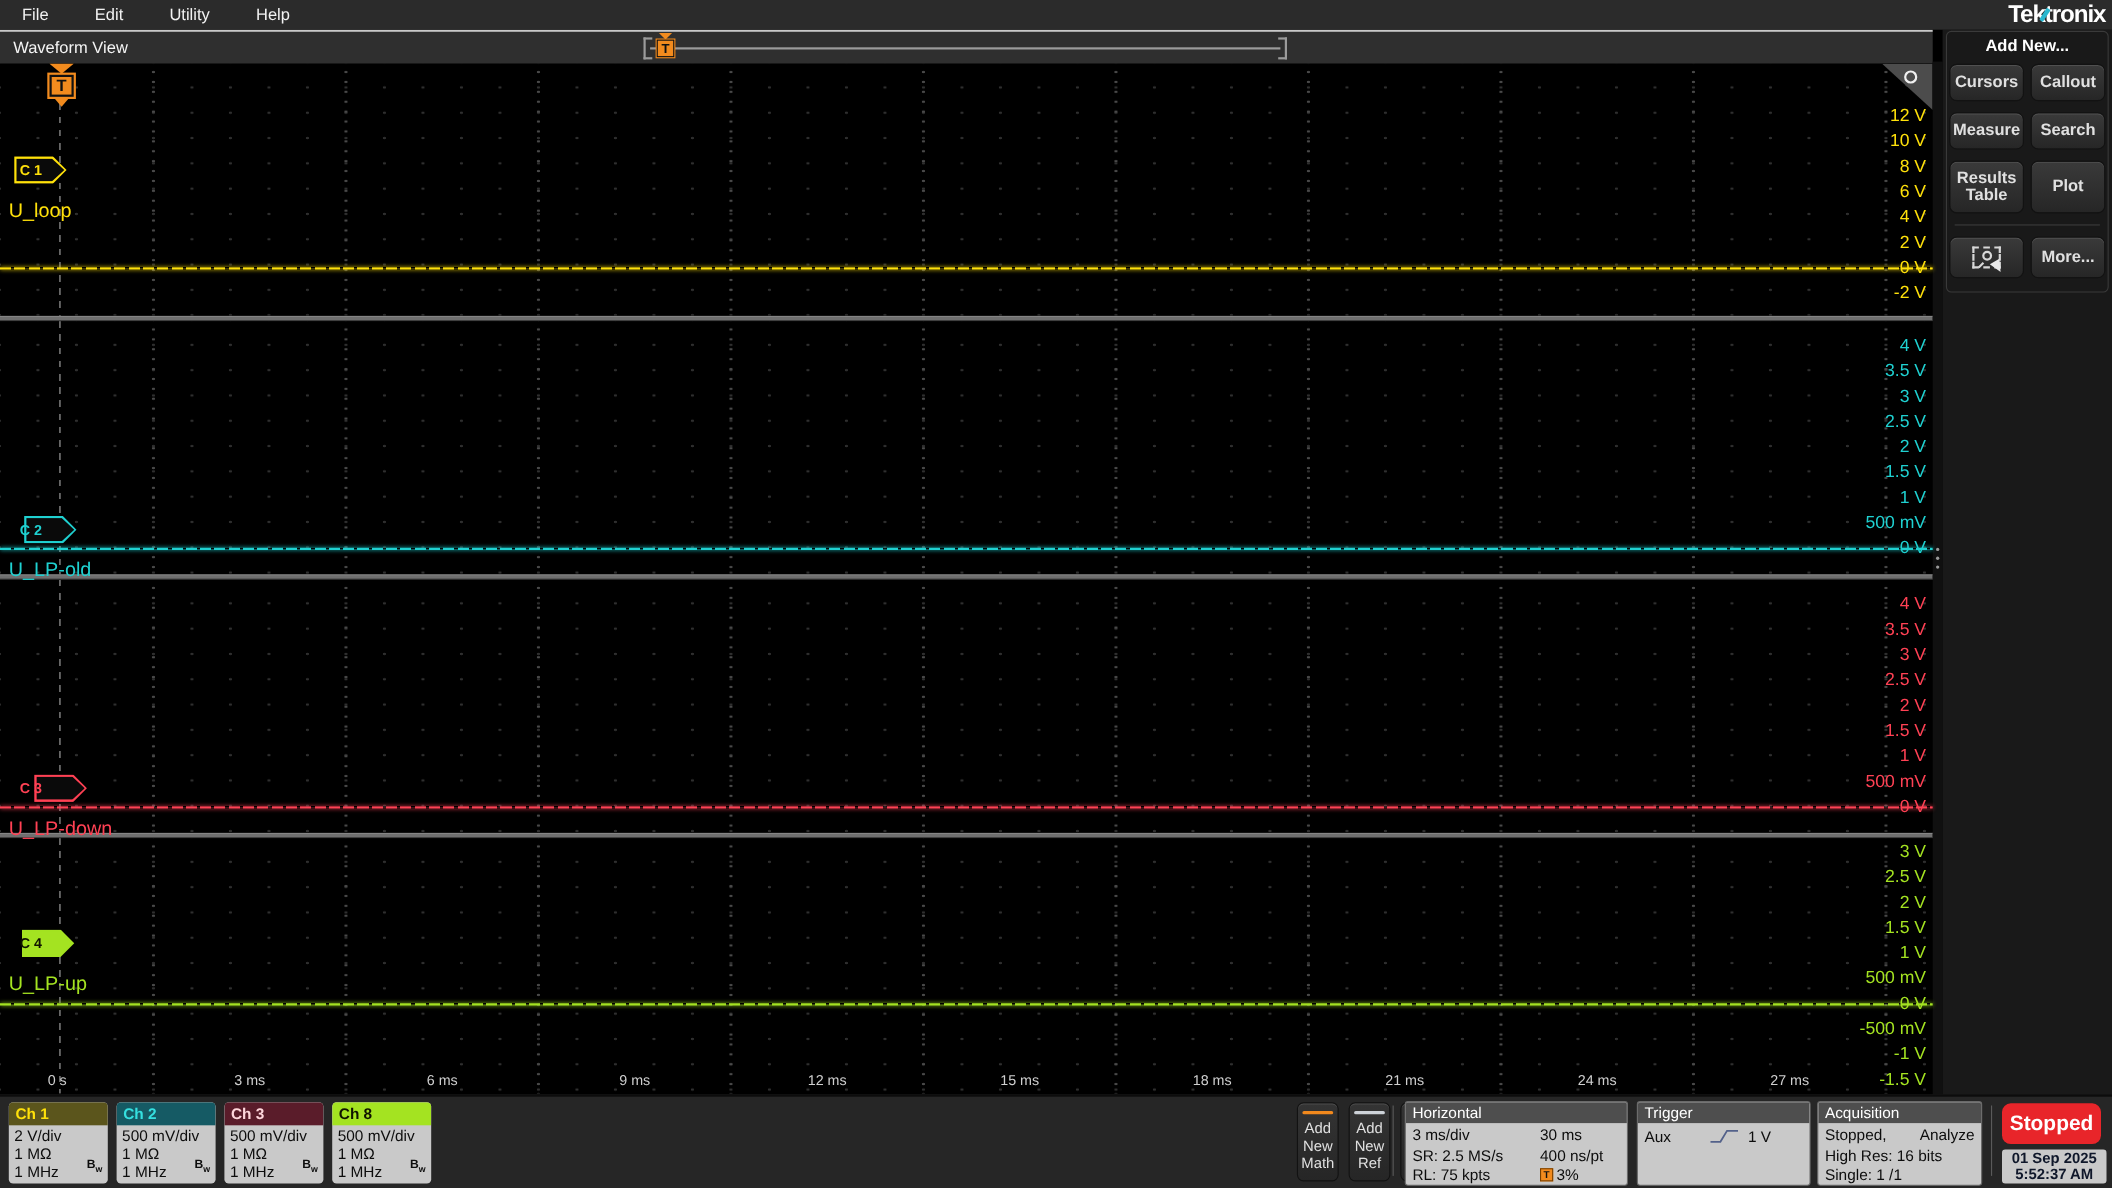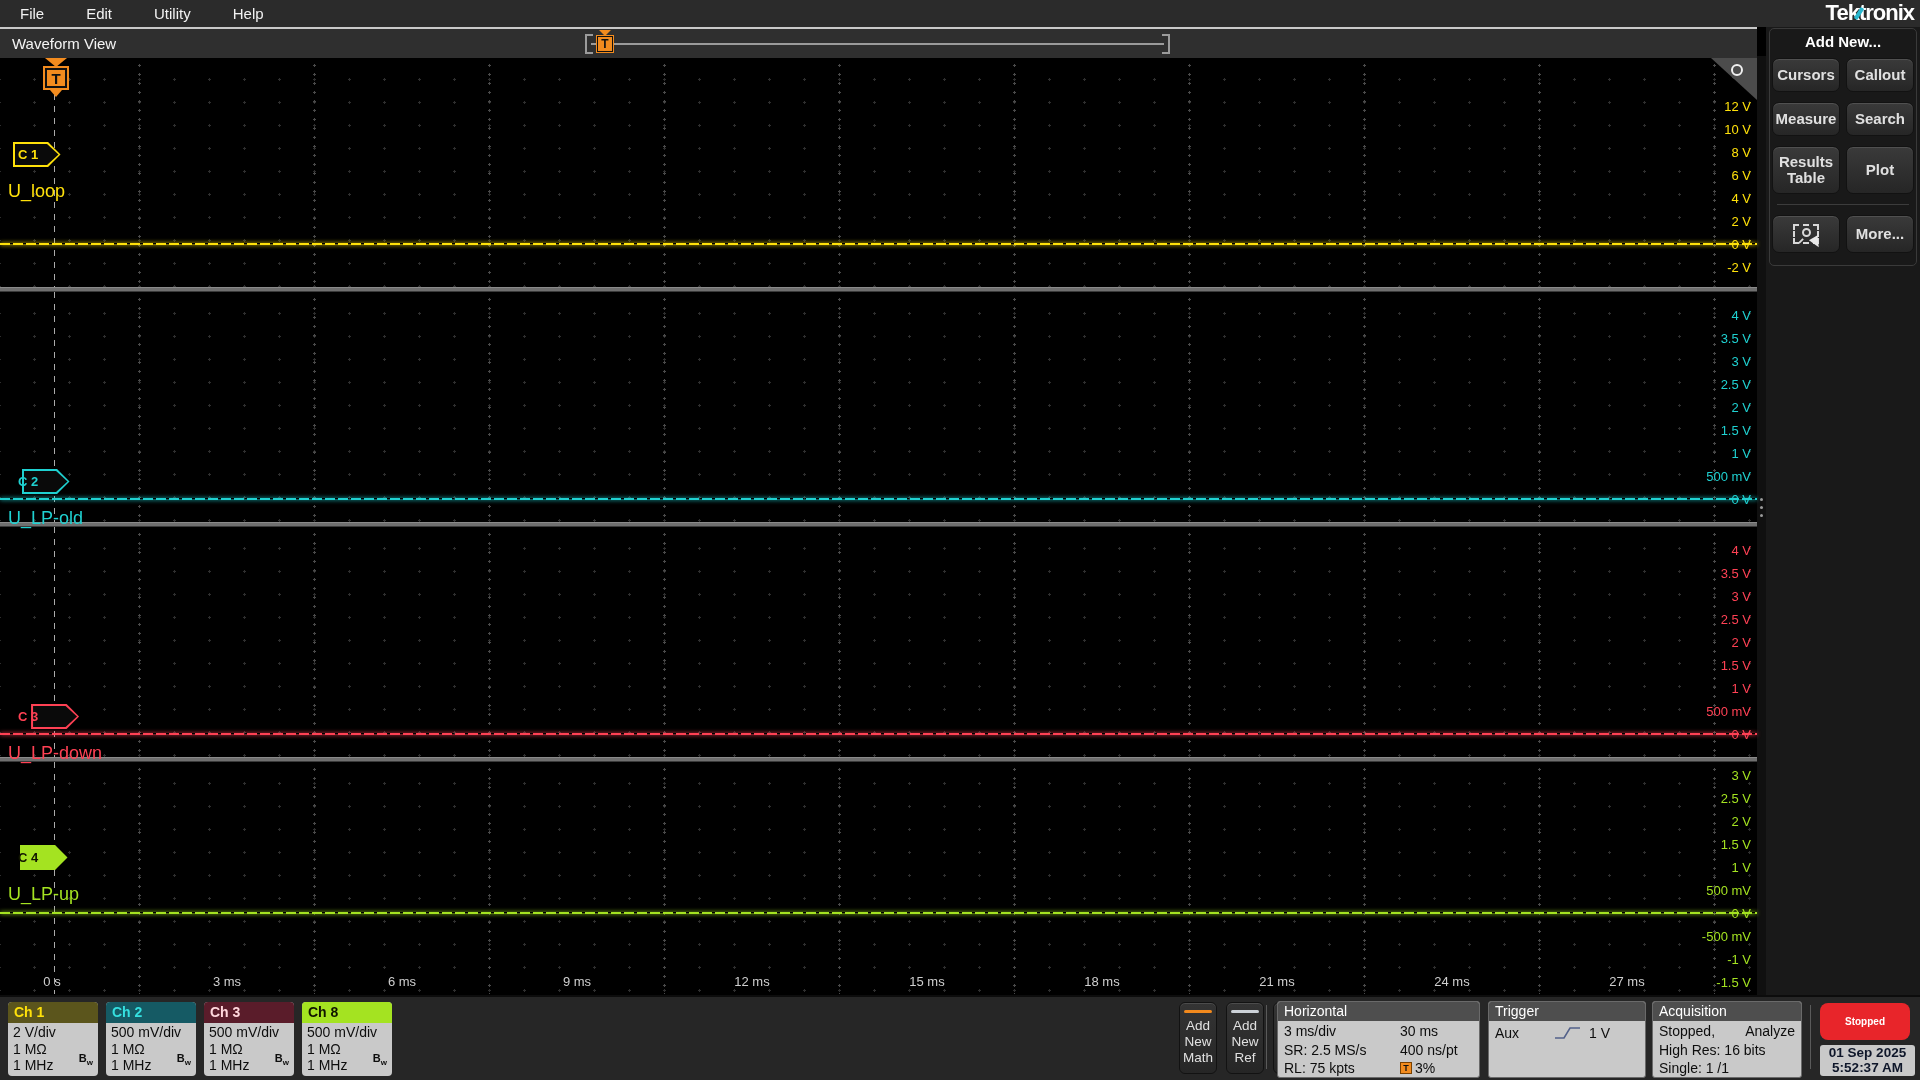--- a/index.html
+++ b/index.html
@@ -35,21 +35,21 @@
      background-image:
        radial-gradient(circle,#4a4a4a 0 1px,transparent 1.4px),
        radial-gradient(circle,#2f2f2f 0 1px,transparent 1.4px);
      background-size:175px 9px,35px 23px;
      background-position:52px 3px,17px 10px;}
   .divider{width:1757px;height:5px;background:#6f6f6f;border-top:1px solid #8a8a8a;border-bottom:1px solid #3a3a3a;}
   .trigv{position:absolute;left:54px;top:0;bottom:0;width:1px;opacity:.85;
      background:repeating-linear-gradient(180deg,#c9c9c9 0 6px,transparent 6px 12px);}
   .zerodim{position:absolute;left:0;width:1757px;height:1px;opacity:.45;}
   .trace{position:absolute;left:0;width:1757px;height:2px;z-index:2;}
-  .vlabel{position:absolute;right:6px;transform:translateY(-50%);font-size:13px;z-index:3;white-space:nowrap;}
+  .vlabel{position:absolute;right:6px;transform:translateY(-50%);font-size:16px;z-index:3;white-space:nowrap;}
   .chtag{position:absolute;left:8px;transform:translateY(-50%);display:flex;align-items:center;gap:14px;z-index:4;flex-direction:column;}
   .tag-o{position:relative;width:48px;height:25px;clip-path:polygon(0 0,74% 0,100% 50%,74% 100%,0 100%);display:block;}
   .tag-i{position:absolute;left:2px;top:2px;right:2px;bottom:2px;background:#0a0a0a;
          clip-path:polygon(0 0,74% 0,100% 50%,74% 100%,0 100%);}
   .tag-t{position:absolute;left:0;top:0;width:40px;height:25px;display:flex;align-items:center;
          justify-content:center;font-size:13px;font-weight:bold;z-index:2;}
   .chname{font-size:18px;}
   .timerow{position:absolute;left:0;bottom:0;width:1757px;height:24px;}
   .ttick{position:absolute;bottom:5px;transform:translateX(-50%);color:#cfcfcf;font-size:13px;white-space:nowrap;}
 
@@ -102,21 +102,21 @@
          border:1px solid #6a6a6a;cursor:default;}
   .phead{height:19px;background:#4e4e4e;color:#fff;font-size:14px;padding:1px 0 0 6px;}
   .pbody{padding:1px 6px 0;color:#0d0d0d;font-size:14px;line-height:18.5px;}
   .hgrid{display:grid;grid-template-columns:116px 1fr;}
   .hpos{display:inline-flex;align-items:center;gap:3px;}
   .tmini{position:relative;width:12px;height:12px;background:#f28b1e;color:#111;font-size:9px;font-weight:bold;
          display:inline-flex;align-items:center;justify-content:center;border:1px solid #7a4100;}
   .trigrow{display:flex;align-items:center;gap:0;padding-top:3px;}
   .acqrow1{display:flex;justify-content:space-between;}
   .stopped{position:absolute;left:1820px;top:6px;width:90px;height:37px;background:#e8252a;border-radius:8px;
-           color:#fff;font-size:10px;font-weight:bold;display:flex;align-items:center;justify-content:center;}
+           color:#fff;font-size:19px;font-weight:bold;display:flex;align-items:center;justify-content:center;}
   .datetime{position:absolute;left:1820px;top:48px;width:95px;height:31px;background:#c9c9c9;border-radius:3px;
             color:#0f172a;font-size:13.5px;line-height:15px;text-align:center;padding-top:0;font-weight:bold;}
 </style>
 </head>
 <body>
 
 <div class="app">
 
   <div class="menubar">
 

